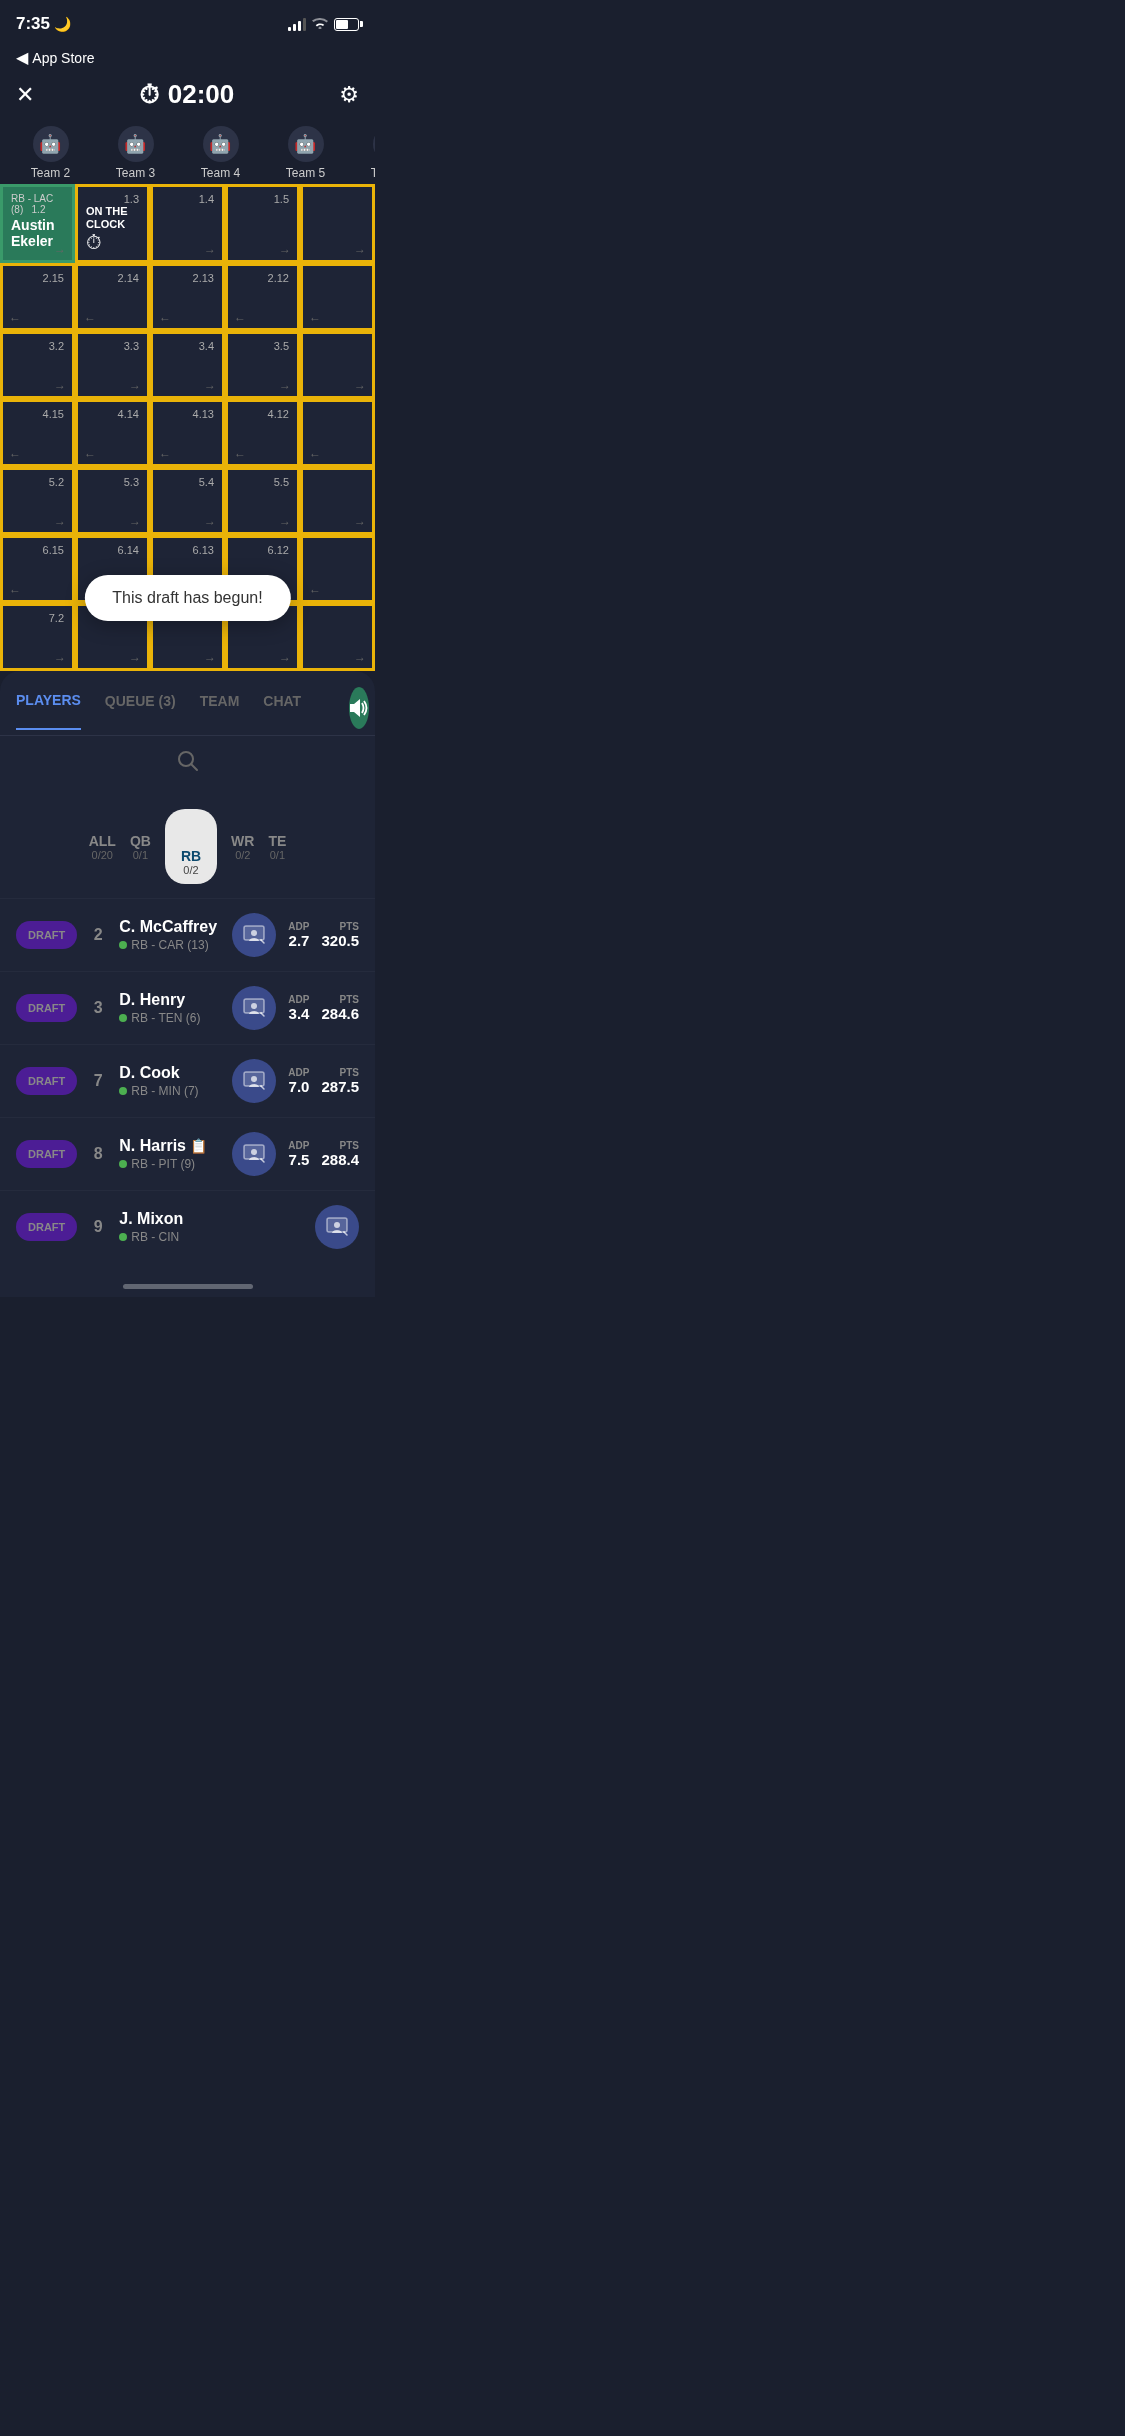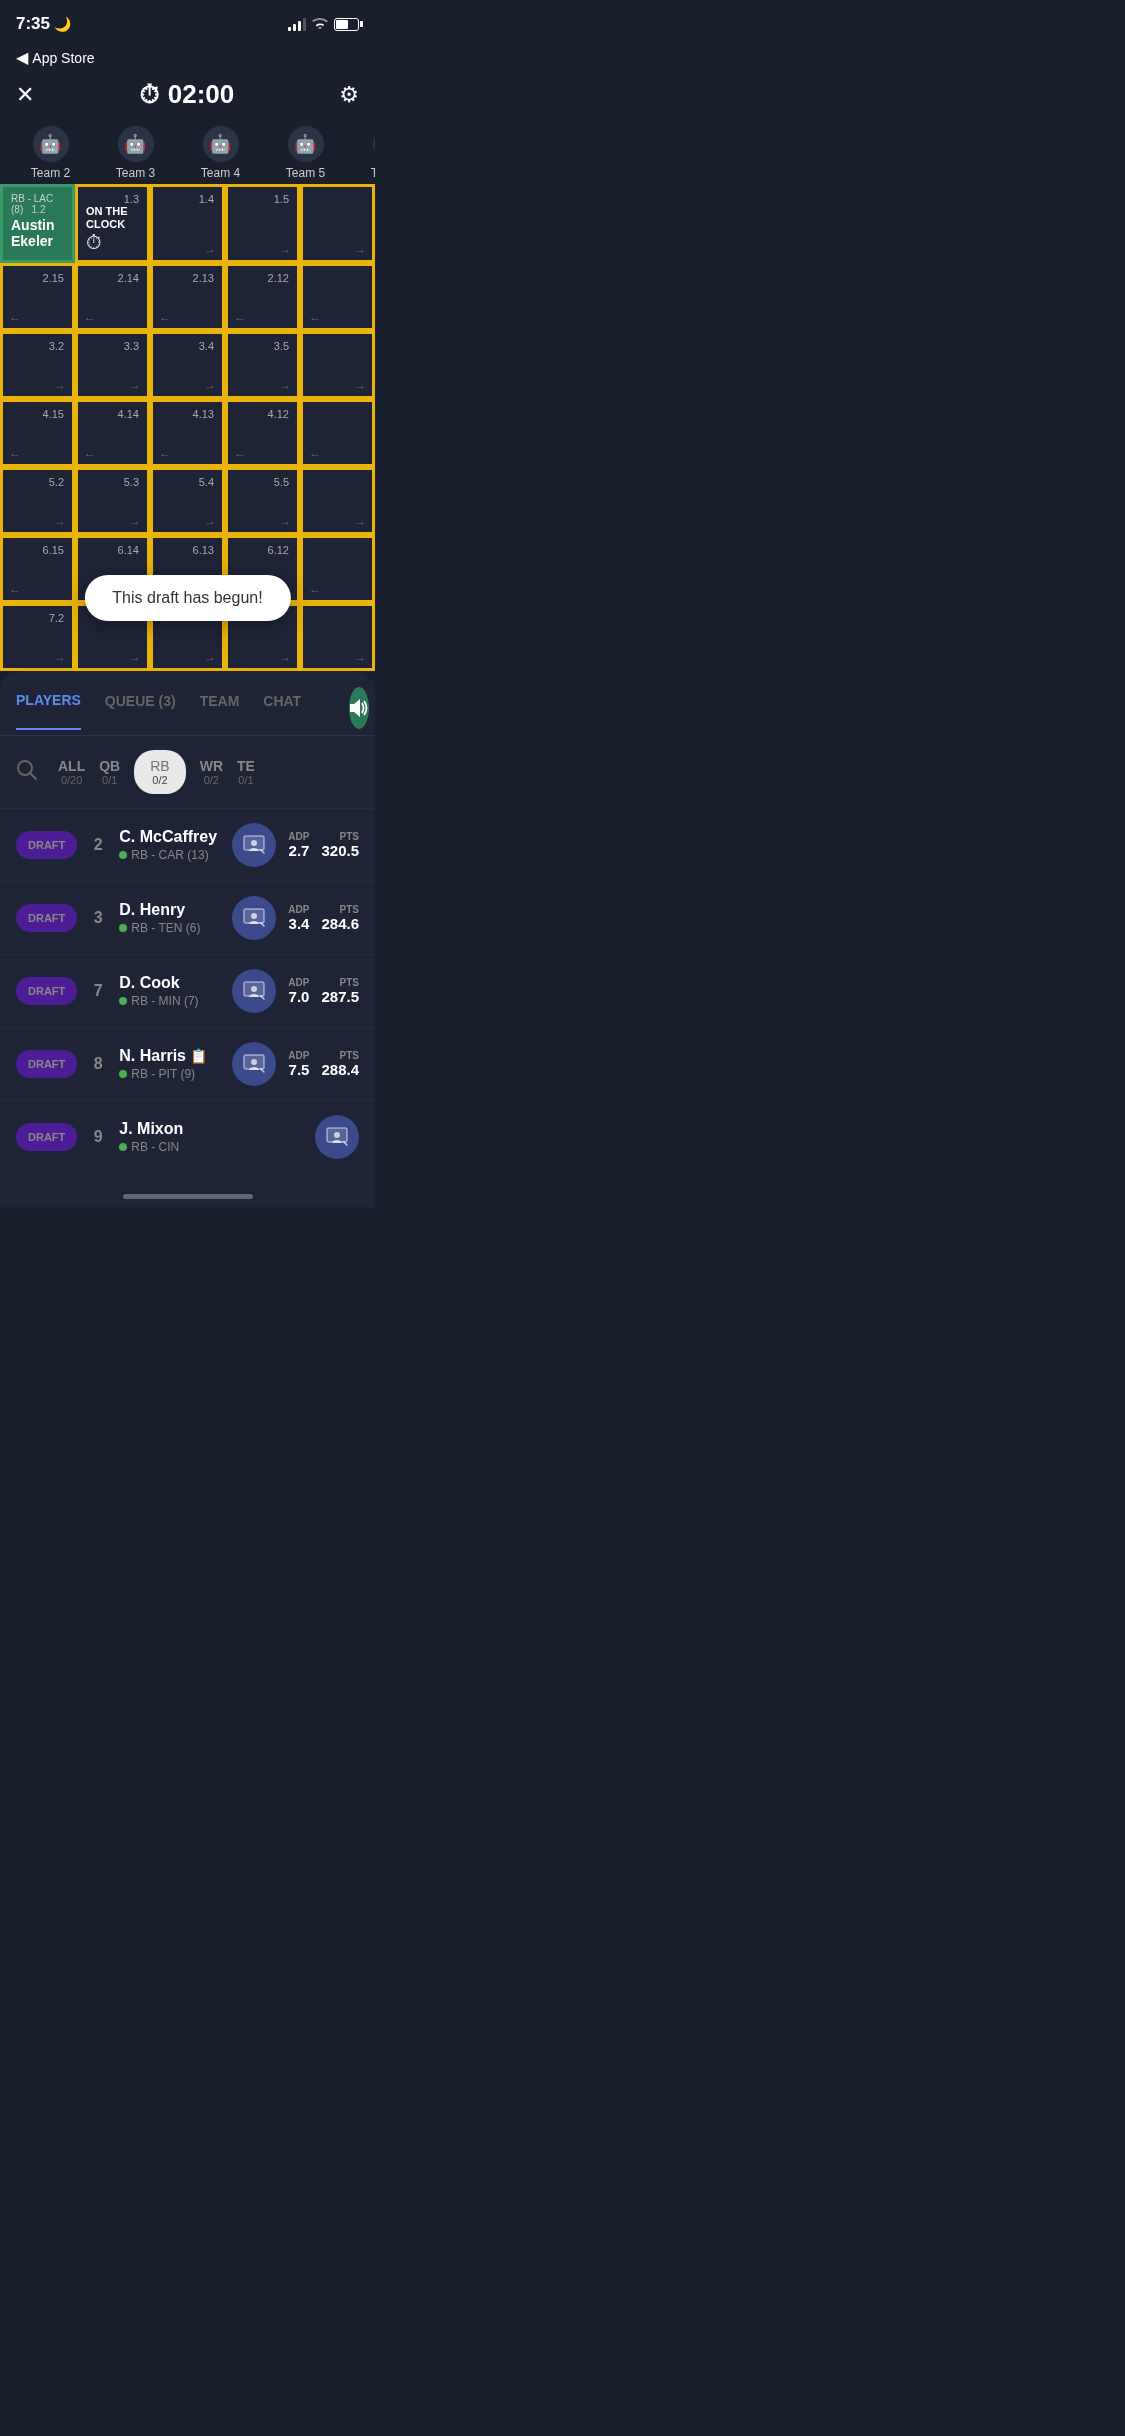--- a/index.html
+++ b/index.html
@@ -249,21 +249,22 @@
       cursor: pointer;
       font-size: 18px;
       margin-bottom: 6px;
     }
 
     
     .filter-row {
       display: flex;
       align-items: center;
       padding: 14px 16px;
-      gap: 20px;
+      gap: 32px;
+      flex-direction: column;
     }
     .search-icon-wrap {
       color: #666;
       font-size: 20px;
     }
     .filter-btn {
       display: flex;
       flex-direction: column;
       align-items: center;
       cursor: pointer;
@@ -280,22 +281,23 @@
     .filter-btn-pill {
       background: #e8e8e8;
       border-radius: 20px;
       padding: 8px 16px;
       display: flex;
       flex-direction: column;
       align-items: center;
       cursor: pointer;
     }
     .filter-btn-pill .filter-btn-label {
-      color: #737373;
-      font-weight: 400;
+      color: #0c4a6e;
+      font-weight: 700;
+      margin-top: 31px;
     }
     .filter-btn-pill .filter-btn-sub {
       color: #444;
     }
 
     
     .player-list {
       padding: 0 0;
     }
     .player-row {

